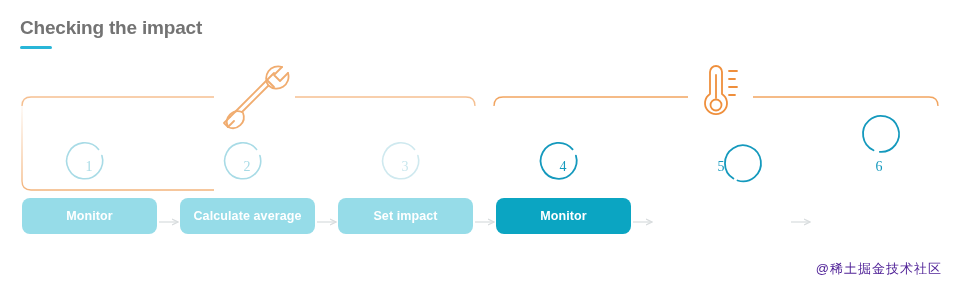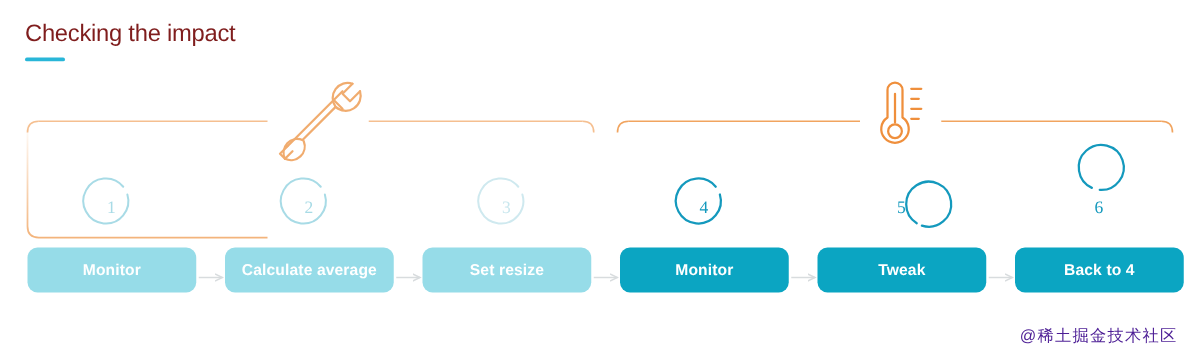--- a/index.html
+++ b/index.html
@@ -17,22 +17,22 @@
   }
 
   
   #page-title-block {
     position: absolute;
     left: 20px;
     top: 16px;
   }
   #page-title {
     font-size: 19px;
-    font-weight: normal;
-    color: #7f1d1d;
+    font-weight: bold;
+    color: #737373;
     letter-spacing: -0.2px;
     line-height: 24px;
     white-space: nowrap;
   }
   #title-underline {
     margin-top: 6px;
     width: 32px;
     height: 3px;
     background: #29b6d8;
     border-radius: 2px;
@@ -246,26 +246,20 @@
     <span class="num">6</span>
   </div>
 
   <div class="flow-box light" style="left:22px;  width:135px;">
     <span>Monitor</span>
   </div>
   <div class="flow-box light" style="left:180px; width:135px;">
     <span>Calculate average</span>
   </div>
   <div class="flow-box light" style="left:338px; width:135px;">
-    <span>Set resize</span>
+    <span>Set impact</span>
   </div>
   <div class="flow-box dark" style="left:496px; width:135px;">
     <span>Monitor</span>
   </div>
-  <div class="flow-box dark" style="left:654px; width:135px;">
-    <span>Tweak</span>
-  </div>
-  <div class="flow-box dark" style="left:812px; width:135px;">
-    <span>Back to 4</span>
-  </div>
 </div>
 
 <div id="watermark">@稀土掘金技术社区</div>
 
 </body></html>

